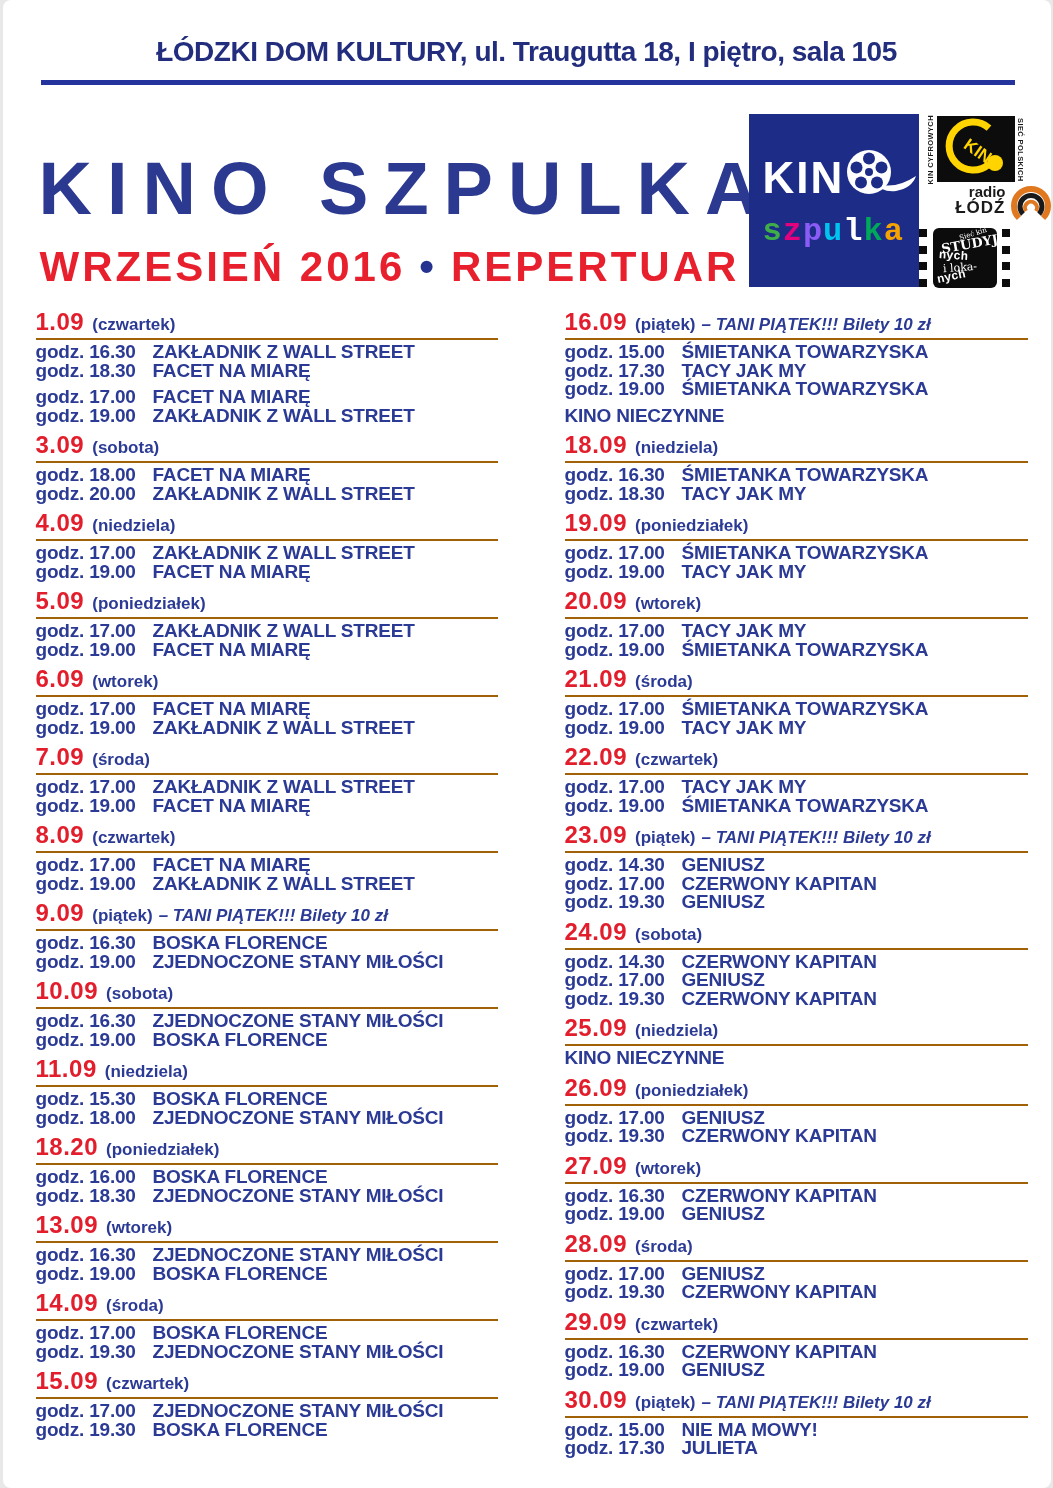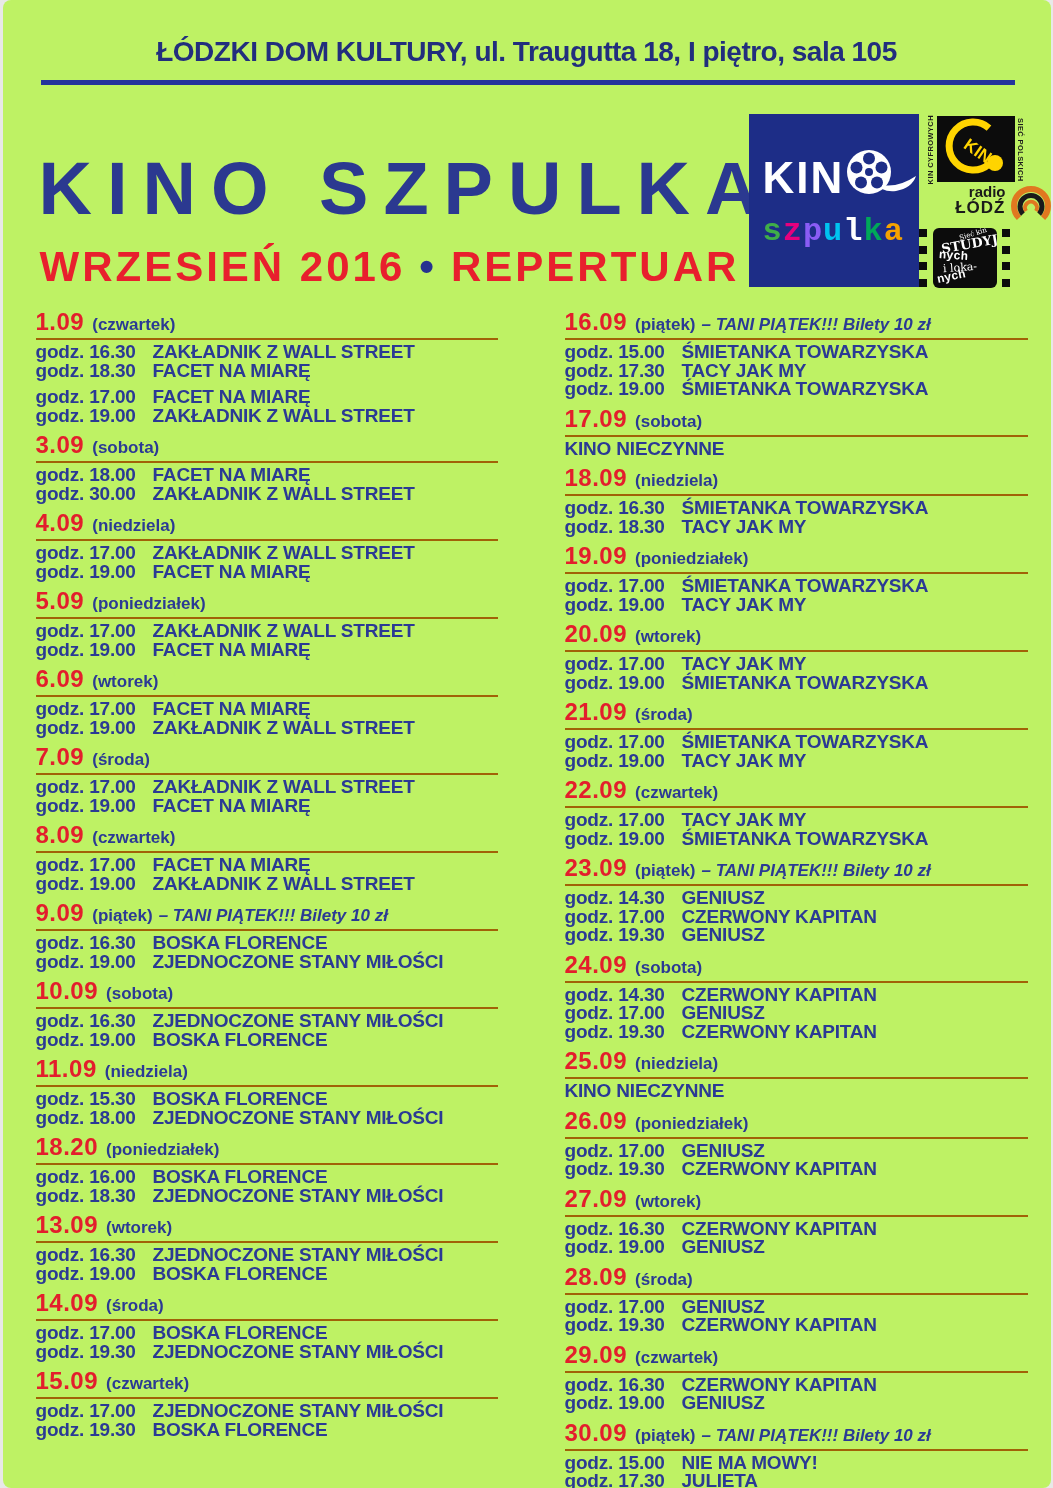--- a/index.html
+++ b/index.html
@@ -1,18 +1,18 @@
 <!DOCTYPE html>
 <html lang="pl"><head>
 <meta charset="utf-8">
 <style>
   html,body{margin:0;padding:0;background:#e8e8e8;}
   .page{
     position:relative;width:1048px;height:1488px;margin:0 auto;
-    background:#bef264;overflow:hidden;
+    background:#ffffff;overflow:hidden;
     font-family:"Liberation Sans",sans-serif;
     border-radius:8px;
   }
   
   .venue{
     position:absolute;top:36px;left:0;right:0;text-align:center;
     font-size:28px;font-weight:700;color:#222e7d;letter-spacing:-0.5px;
   }
   .header-rule{
     position:absolute;top:80px;left:38px;right:36px;height:5px;background:#24349c;
@@ -192,21 +192,21 @@
     <div class="day-head">
       <span class="date">3.09</span><span class="dayname">(sobota)</span>
     </div>
 
   <div class="show">
     <span class="time">godz. 18.00</span>
     <span class="movie">FACET NA MIARĘ</span>
   </div>
 
   <div class="show">
-    <span class="time">godz. 30.00</span>
+    <span class="time">godz. 20.00</span>
     <span class="movie">ZAKŁADNIK Z WALL STREET</span>
   </div>
 </div>
 
   <div class="day">
     <div class="day-head">
       <span class="date">4.09</span><span class="dayname">(niedziela)</span>
     </div>
 
   <div class="show">
@@ -412,23 +412,20 @@
     <span class="movie">TACY JAK MY</span>
   </div>
 
   <div class="show">
     <span class="time">godz. 19.00</span>
     <span class="movie">ŚMIETANKA TOWARZYSKA</span>
   </div>
 </div>
 
   <div class="day">
-    <div class="day-head">
-      <span class="date">17.09</span><span class="dayname">(sobota)</span>
-    </div>
 
   <div class="show">
     <span class="movie">KINO NIECZYNNE</span>
   </div>
 </div>
 
   <div class="day">
     <div class="day-head">
       <span class="date">18.09</span><span class="dayname">(niedziela)</span>
     </div>

